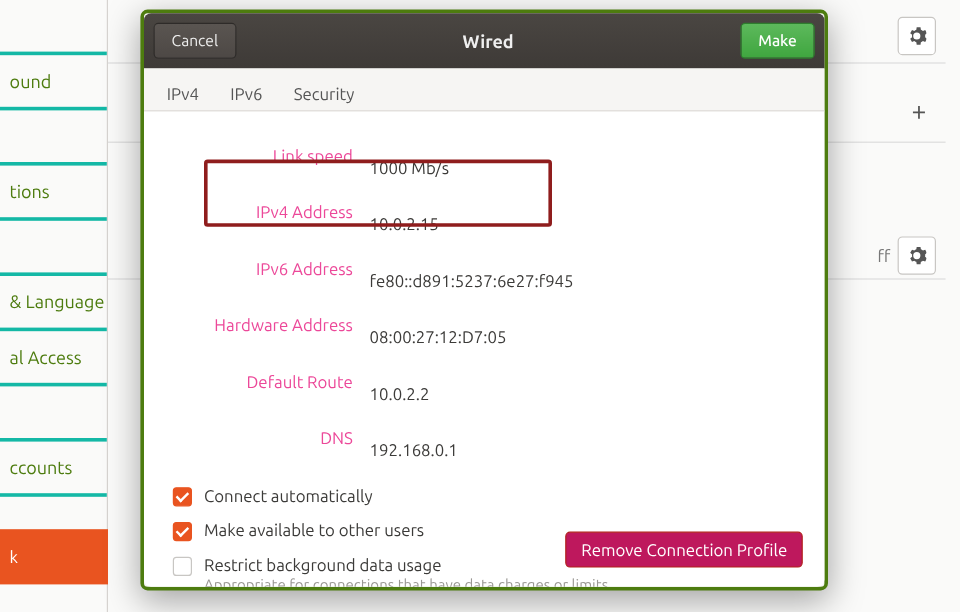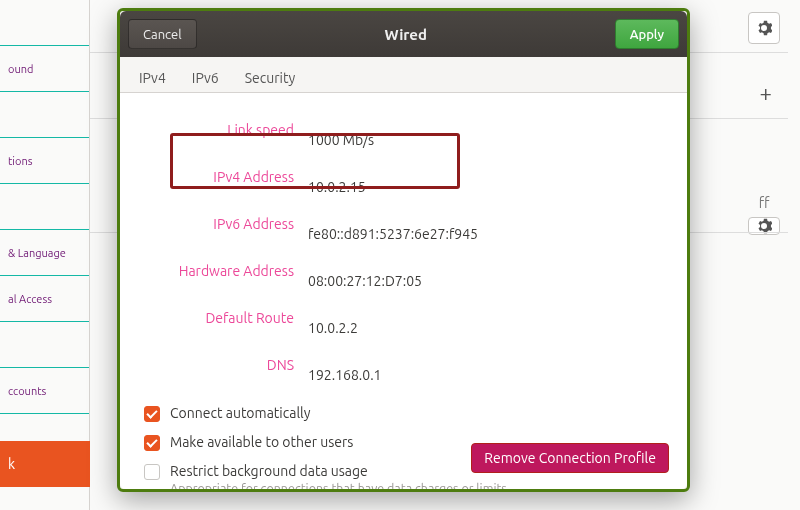--- a/index.html
+++ b/index.html
@@ -20,35 +20,35 @@
     position: absolute; inset: 0;
     background: #fafaf9;
   }
   .bg-sidebar {
     position: absolute; left:0; top:0; bottom:0; width:90px;
     background:#fafaf9;
     border-right:1px solid #d6d3d0;
   }
   .bg-item{
     height:46px; display:flex; align-items:center;
-    padding-left:8px; color:#701a75;
-    border-bottom:1px solid #14b8a6;
+    padding-left:8px; color:#4d7c0f;
+    border-bottom:3px solid #14b8a6;
     white-space: nowrap;
-    font-size: 11px;
+    font-size: 15px;
   }
   .bg-sidebar .highlight{
     position:absolute; left:0; bottom:23px; height:46px; width:90px;
     background:#e95420; color:#fff; display:flex; align-items:center; padding-left:8px;
   }
   .bg-main{
     position:absolute; left:90px; right:0; top:0; bottom:0;
     background:#fafaf9;
   }
   .bg-row{
-    position:absolute; right:20px; height:36px; display:flex; align-items:center; gap:6px;flex-direction:column;
+    position:absolute; right:20px; height:36px; display:flex; align-items:center; gap:6px;
   }
   .bg-gear{
     width:32px; height:32px; border:1px solid #c8c6c3; border-radius:4px;
     background:#fff; display:flex; align-items:center; justify-content:center;
     color:#555;
   }
   .bg-plus{
     position:absolute; right:28px; top:80px; font-size:22px; color:#555;
   }
   .bg-line{
@@ -181,21 +181,21 @@
       </div>
     </div>
     <div class="bg-line" style="top:232px;"></div>
   </div>
 </div>
 
 <div class="dialog">
   <div class="headerbar">
     <div class="hb-btn">Cancel</div>
     <div class="hb-title">Wired</div>
-    <div class="hb-btn apply">Apply</div>
+    <div class="hb-btn apply">Make</div>
   </div>
   <div class="tabbar">
     <div class="tab">IPv4</div>
     <div class="tab">IPv6</div>
     <div class="tab">Security</div>
   </div>
   <div class="content">
     <div class="details-grid">
       <div class="dlabel">Link speed</div>
       <div class="dval">1000 Mb/s</div>

